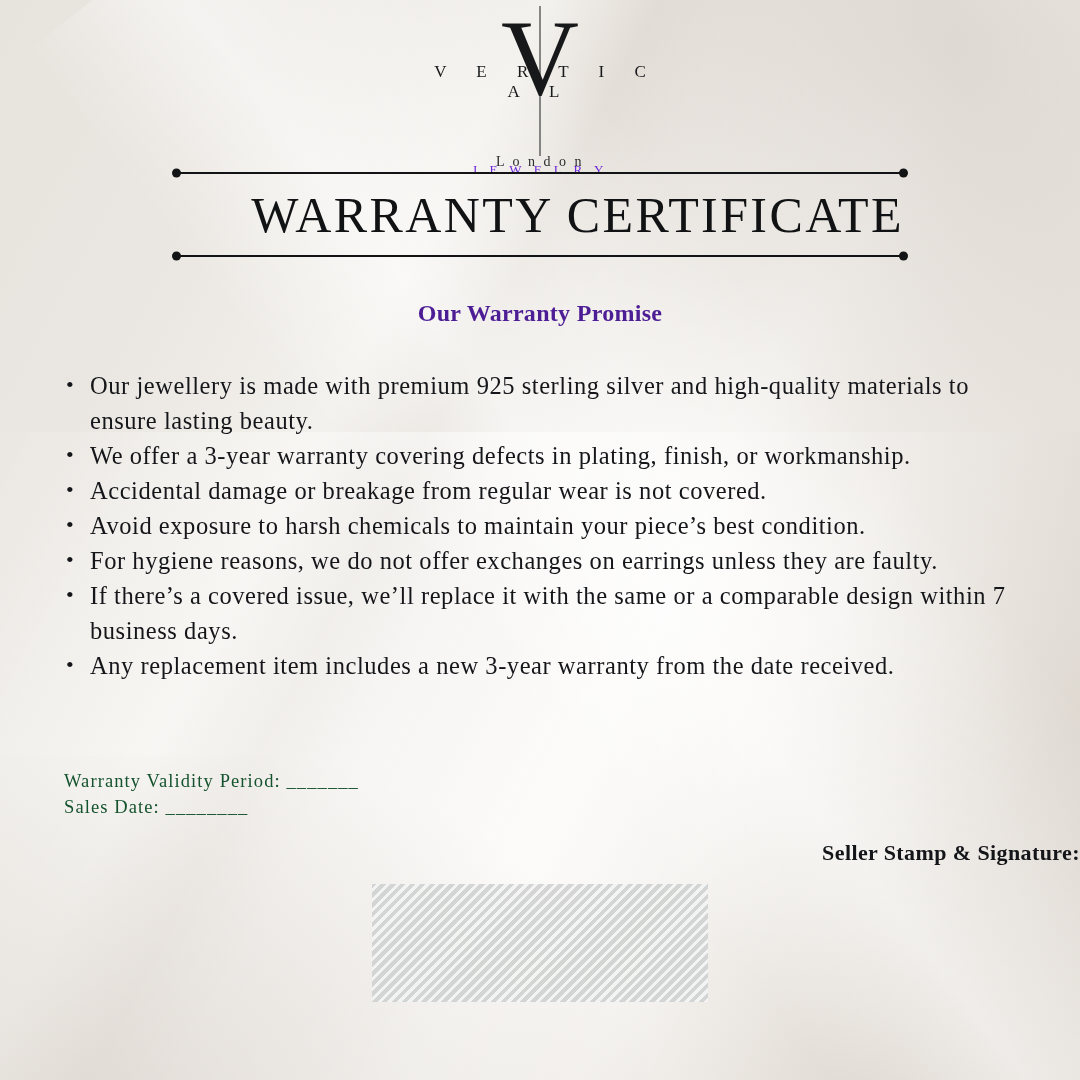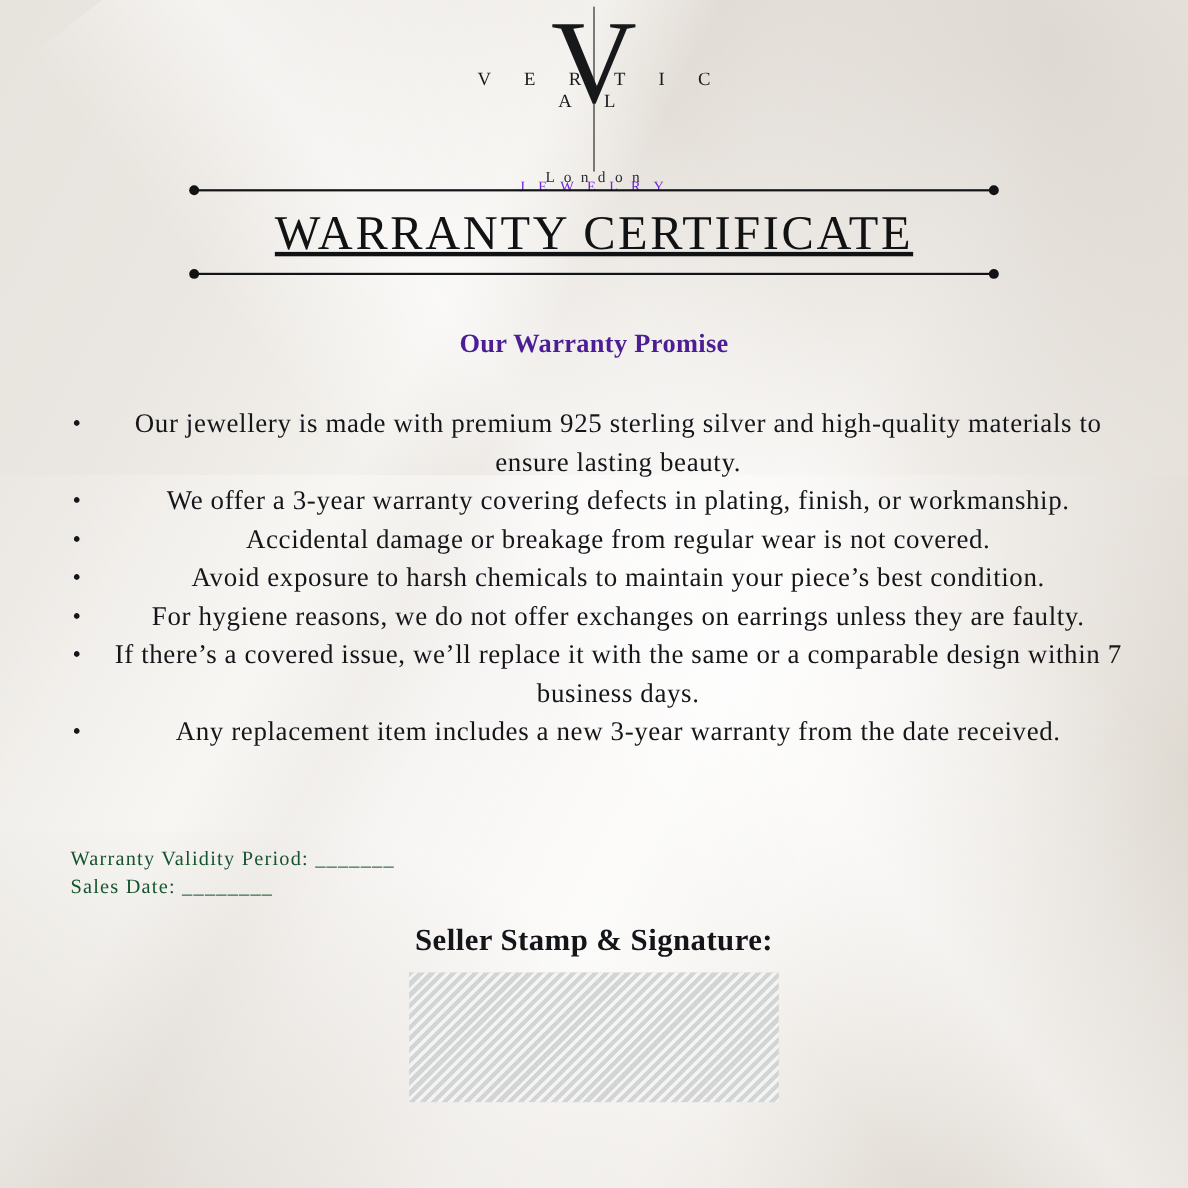--- a/index.html
+++ b/index.html
@@ -193,29 +193,28 @@
     width: 9px;
     height: 9px;
     border-radius: 50%;
     background: #121314;
     transform: translateY(-50%);
   }
   .rule .dot.left { left: -4px; }
   .rule .dot.right { right: -4px; }
 
   .doc-title {
-    text-align: center;
-    font-size: 44px;
+    text-align: right;
+    font-size: 50px;
     letter-spacing: 2.4px;
     color: #111214;
     font-family: "Liberation Serif", serif;
     padding: 14px 0 12px 0;
     line-height: 1.1;
     white-space: nowrap;
-    text-decoration: underline;
   }
 
   
   .promise-heading {
     position: absolute;
     left: 0; right: 0;
     top: 300px;
     text-align: center;
     font-size: 24px;
     font-weight: bold;
@@ -224,21 +223,20 @@
   }
 
   .bullets {
     position: absolute;
     left: 62px;
     right: 46px;
     top: 368px;
     margin: 0;
     padding: 0;
     list-style: none;
-    text-align: center;
   }
   .bullets li {
     position: relative;
     padding-left: 28px;
     font-size: 24.5px;
     line-height: 35px;
     color: #15161a;
     letter-spacing: 0.55px;
     margin-bottom: 0px;
   }
@@ -258,22 +256,22 @@
     font-size: 18.5px;
     letter-spacing: 1.1px;
     color: #14532d;
     line-height: 26px;
   }
 
   .stamp-heading {
     position: absolute;
     left: 0; right: 0;
     top: 840px;
-    text-align: center;
-    font-size: 28px;
+    text-align: right;
+    font-size: 22px;
     font-weight: bold;
     color: #141518;
     letter-spacing: 0.4px;
   }
 
   .stamp-box {
     position: absolute;
     left: 372px;
     top: 884px;
     width: 336px;

